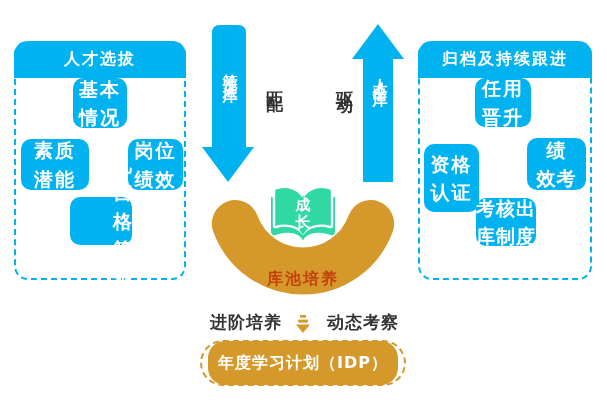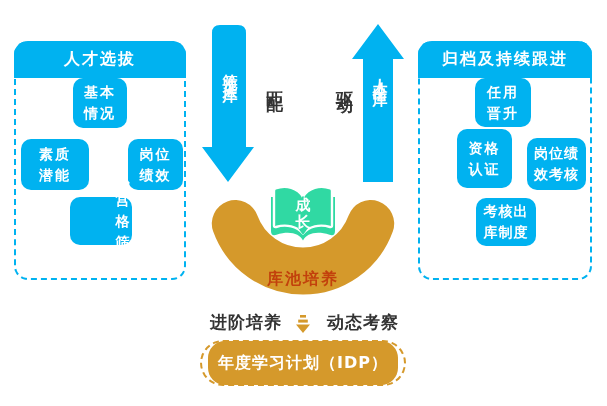--- a/index.html
+++ b/index.html
@@ -39,35 +39,35 @@
   #left-panel  { left: 14px;  top: 25px; width: 172px; height: 239px; }
   #right-panel { left: 418px; top: 25px; width: 174px; height: 239px; }
 
   
   .box {
     position: absolute;
     background: var(--cyan, #00b2f0);
     border-radius: 10px;
     color: #ffffff;
     font-weight: bold;
-    font-size: 14px;
+    font-size: 19px;
     line-height: 1.5;
     letter-spacing: 2px;
     text-align: center;
     white-space: pre-line;
     display: flex;
     align-items: center;
     justify-content: center;
   }
   #box-basic     { left: 73px;  top: 78px;  width: 54px; height: 50px; }
   #box-quality   { left: 21px;  top: 139px; width: 68px; height: 51px; }
   #box-jobperf   { left: 128px; top: 139px; width: 55px; height: 51px; }
   #box-ninegrid  { left: 70px;  top: 197px; width: 62px; height: 48px; letter-spacing: 1px; padding-left: 44px; }
   #box-promo     { left: 475px; top: 78px;  width: 56px; height: 49px; }
-  #box-cert      { left: 424px; top: 129px; width: 55px; height: 59px; margin-left: 33px; }
+  #box-cert      { left: 424px; top: 144px; width: 55px; height: 68px; }
   #box-perfcheck { left: 527px; top: 138px; width: 59px; height: 52px; letter-spacing: 1px; }
   #box-exitrule  { left: 476px; top: 198px; width: 60px; height: 48px; letter-spacing: 1px; }
 
   
   .flow-arrow { position: absolute; }
   #down-arrow { left: 202px; top: 23px; width: 52px; height: 160px; }
   #up-arrow   { left: 352px; top: 24px; width: 52px; height: 158px; }
   .cyan-fill  { fill: var(--cyan, #00b2f0); }
   .gold-fill  { fill: var(--gold, #d5992b); }
   .green-fill { fill: var(--green, #30d9a3); }

